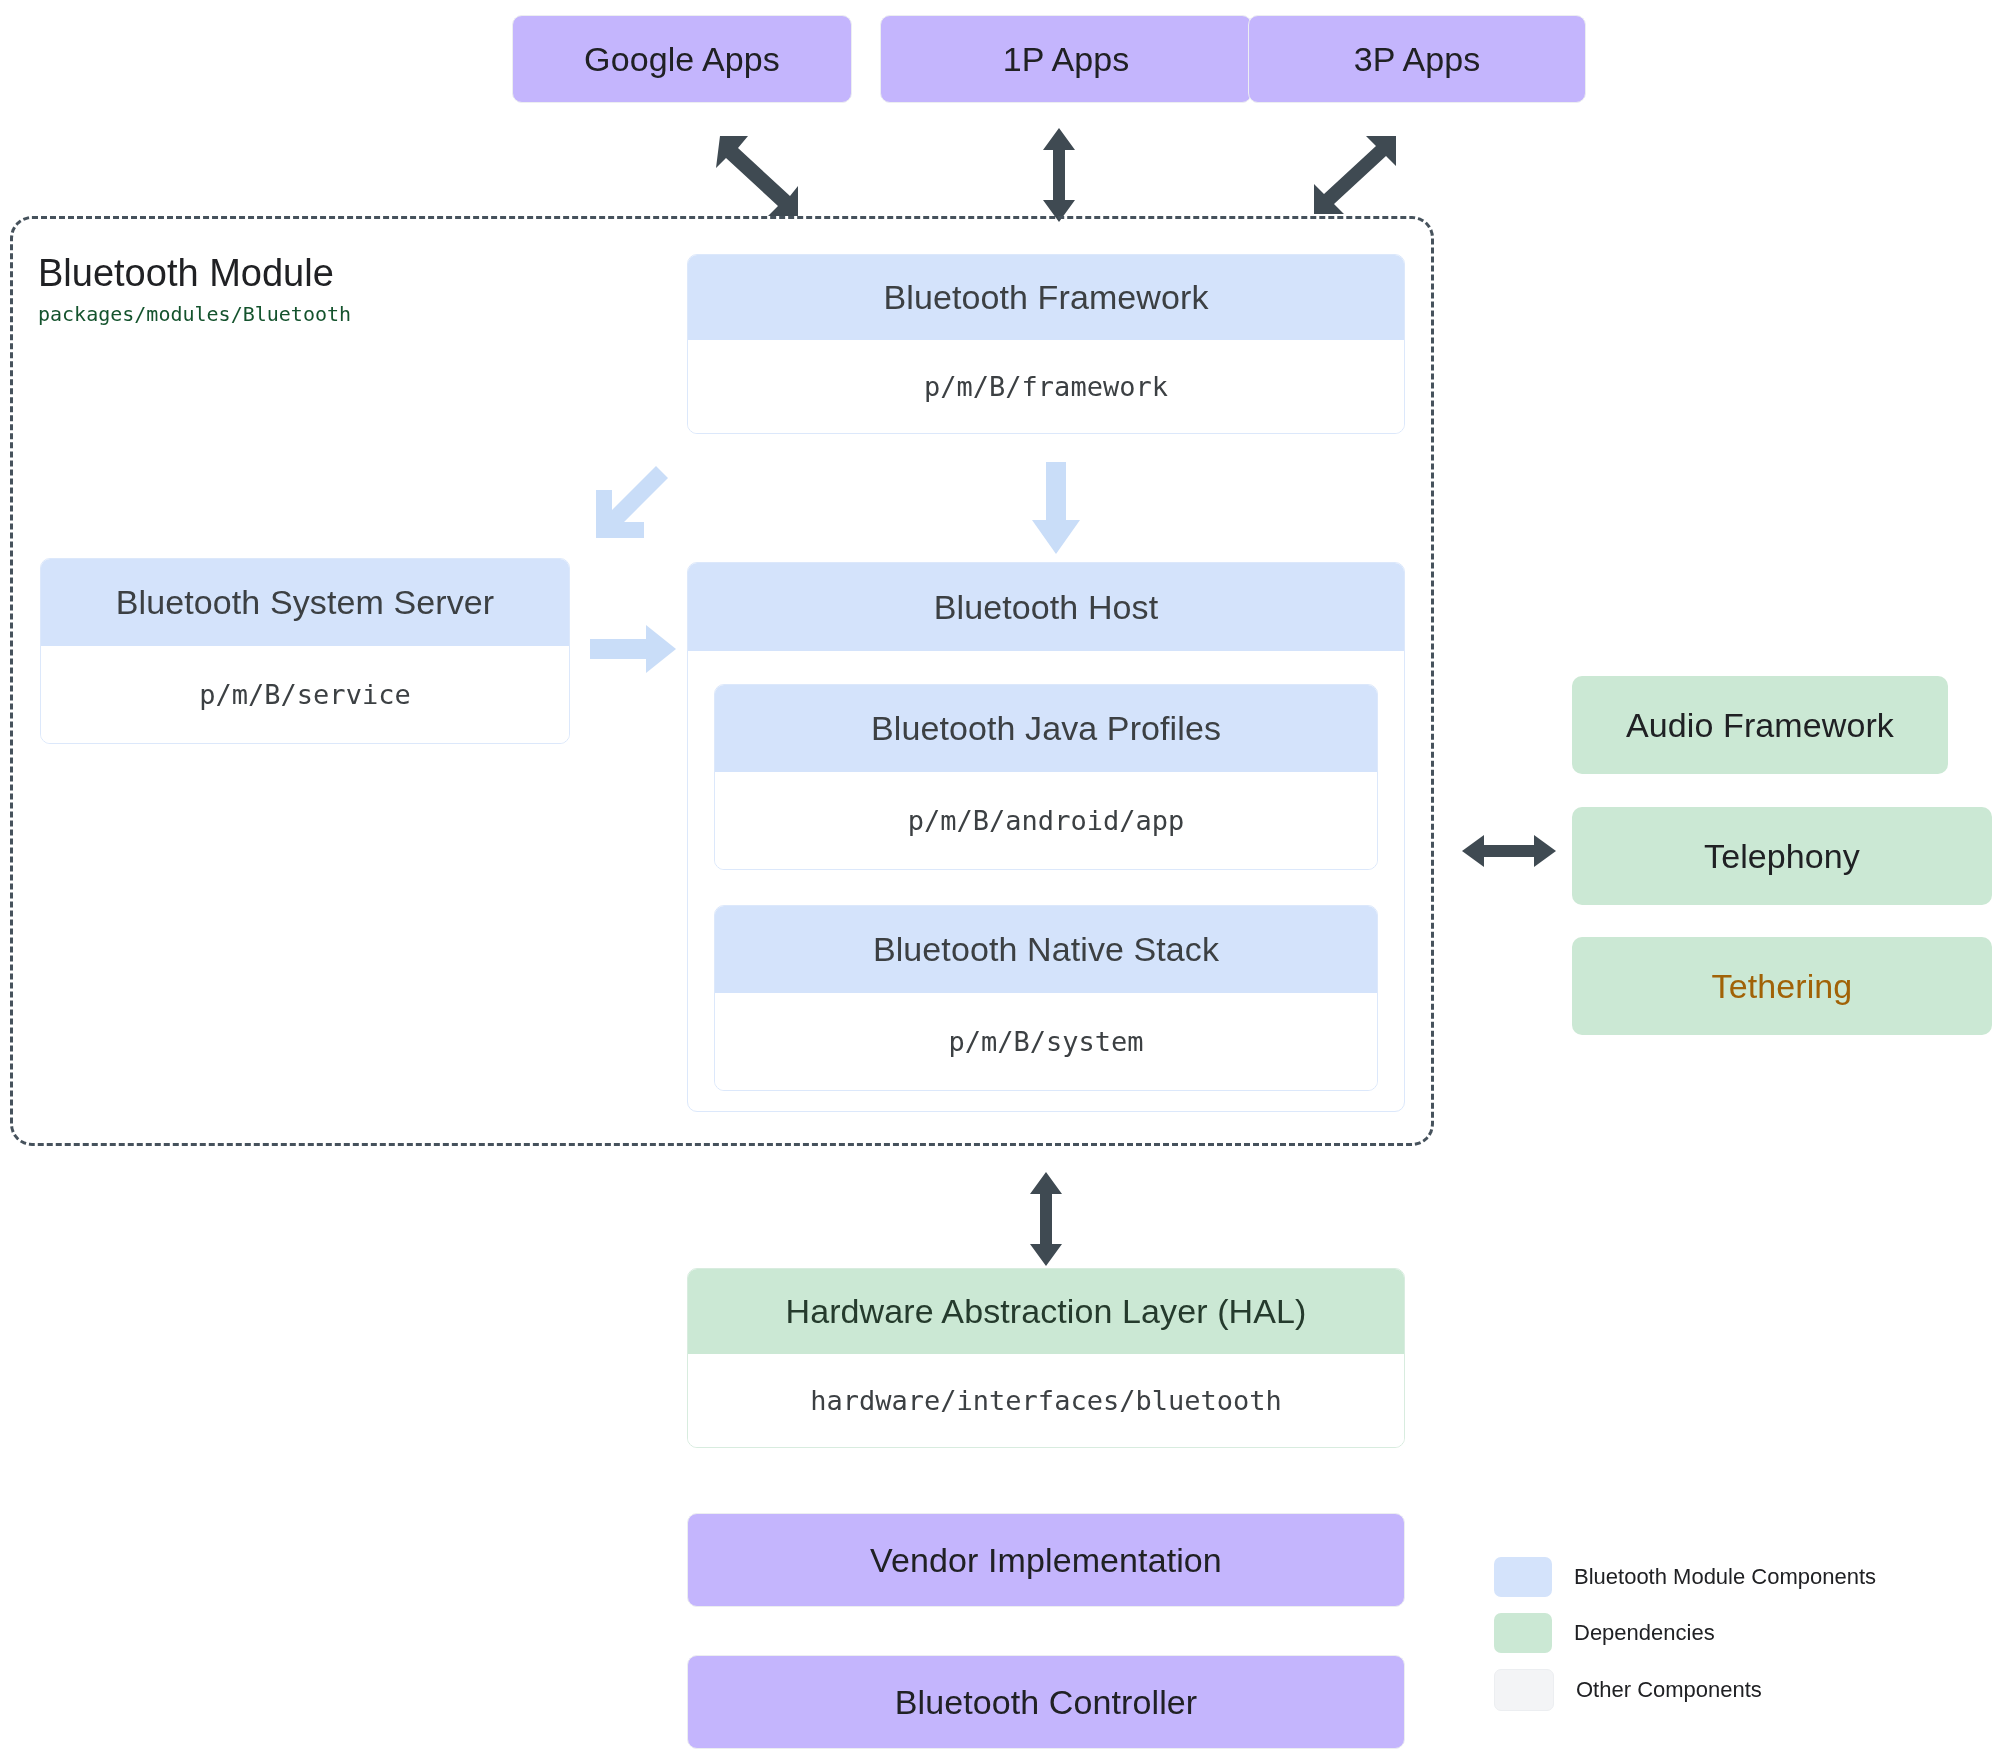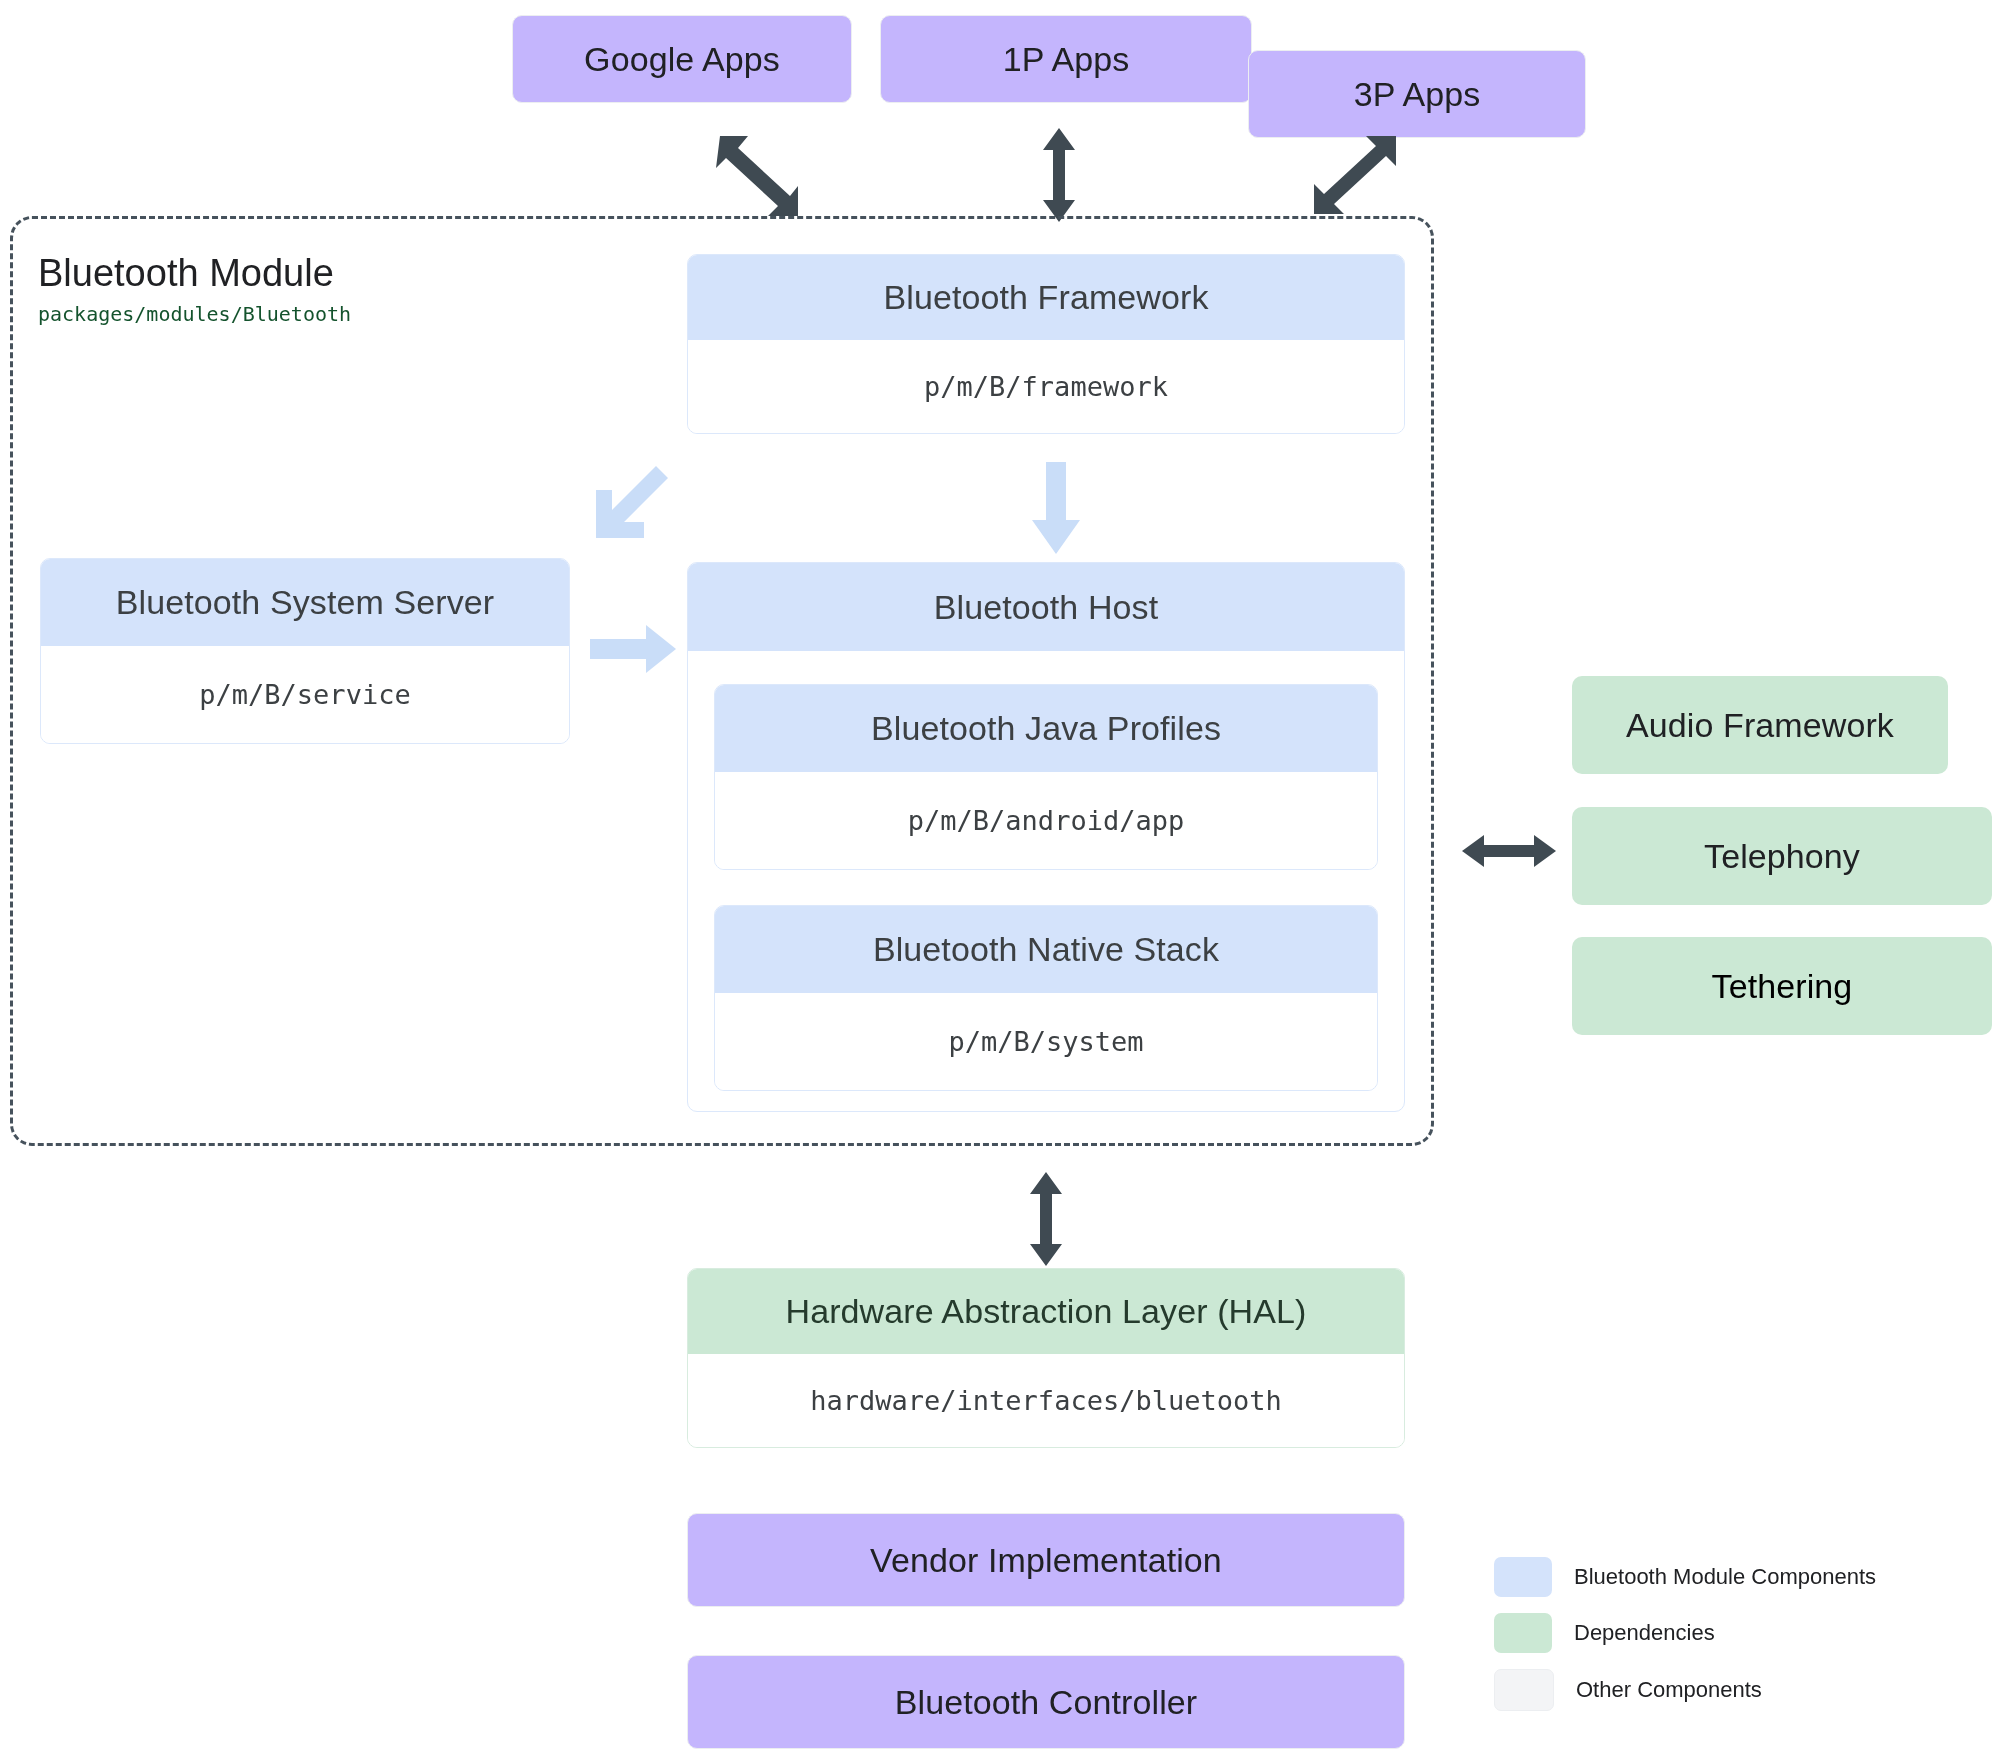--- a/index.html
+++ b/index.html
@@ -129,21 +129,21 @@
 <div class="canvas">
 
   <div class="box grey" style="left:512px; top:15px; width:340px; height:88px;">
     <div class="hdr" style="height:100%;">Google Apps</div>
   </div>
 
   <div class="box grey" style="left:880px; top:15px; width:372px; height:88px;">
     <div class="hdr" style="height:100%;">1P Apps</div>
   </div>
 
-  <div class="box grey" style="left:1248px; top:15px; width:338px; height:88px;margin-top:35px;">
+  <div class="box grey" style="left:1248px; top:15px; width:338px; height:88px;">
     <div class="hdr" style="height:100%;">3P Apps</div>
   </div>
 
   <div class="arrow" style="left:712px; top:130px; width:92px; height:90px;">
     <svg width="92" height="90" viewBox="0 0 92 90">
       <g fill="#3f4a52">
         <path d="M8 6 L36 6 L26 18 L78 66 L86 56 L86 86 L56 86 L66 76 L14 28 L4 38 Z"></path>
       </g>
     </svg>
   </div>
@@ -227,21 +227,21 @@
 
   <div class="box green-solid" style="left:1572px; top:676px; width:376px; height:98px;">
     <div class="hdr" style="height:100%; color:#202124;">Audio Framework</div>
   </div>
 
   <div class="box green-solid" style="left:1572px; top:807px; width:420px; height:98px;">
     <div class="hdr" style="height:100%; color:#202124;">Telephony</div>
   </div>
 
   <div class="box green-solid" style="left:1572px; top:937px; width:420px; height:98px;">
-    <div class="hdr" style="height:100%; color:#000000;">Tethering</div>
+    <div class="hdr" style="height:100%; color:#a16207;">Tethering</div>
   </div>
 
   <div class="arrow" style="left:1027px; top:1172px; width:38px; height:94px;">
     <svg width="38" height="94" viewBox="0 0 38 94">
       <g fill="#3f4a52">
         <path d="M19 0 L35 22 L25 22 L25 72 L35 72 L19 94 L3 72 L13 72 L13 22 L3 22 Z"></path>
       </g>
     </svg>
   </div>
 

